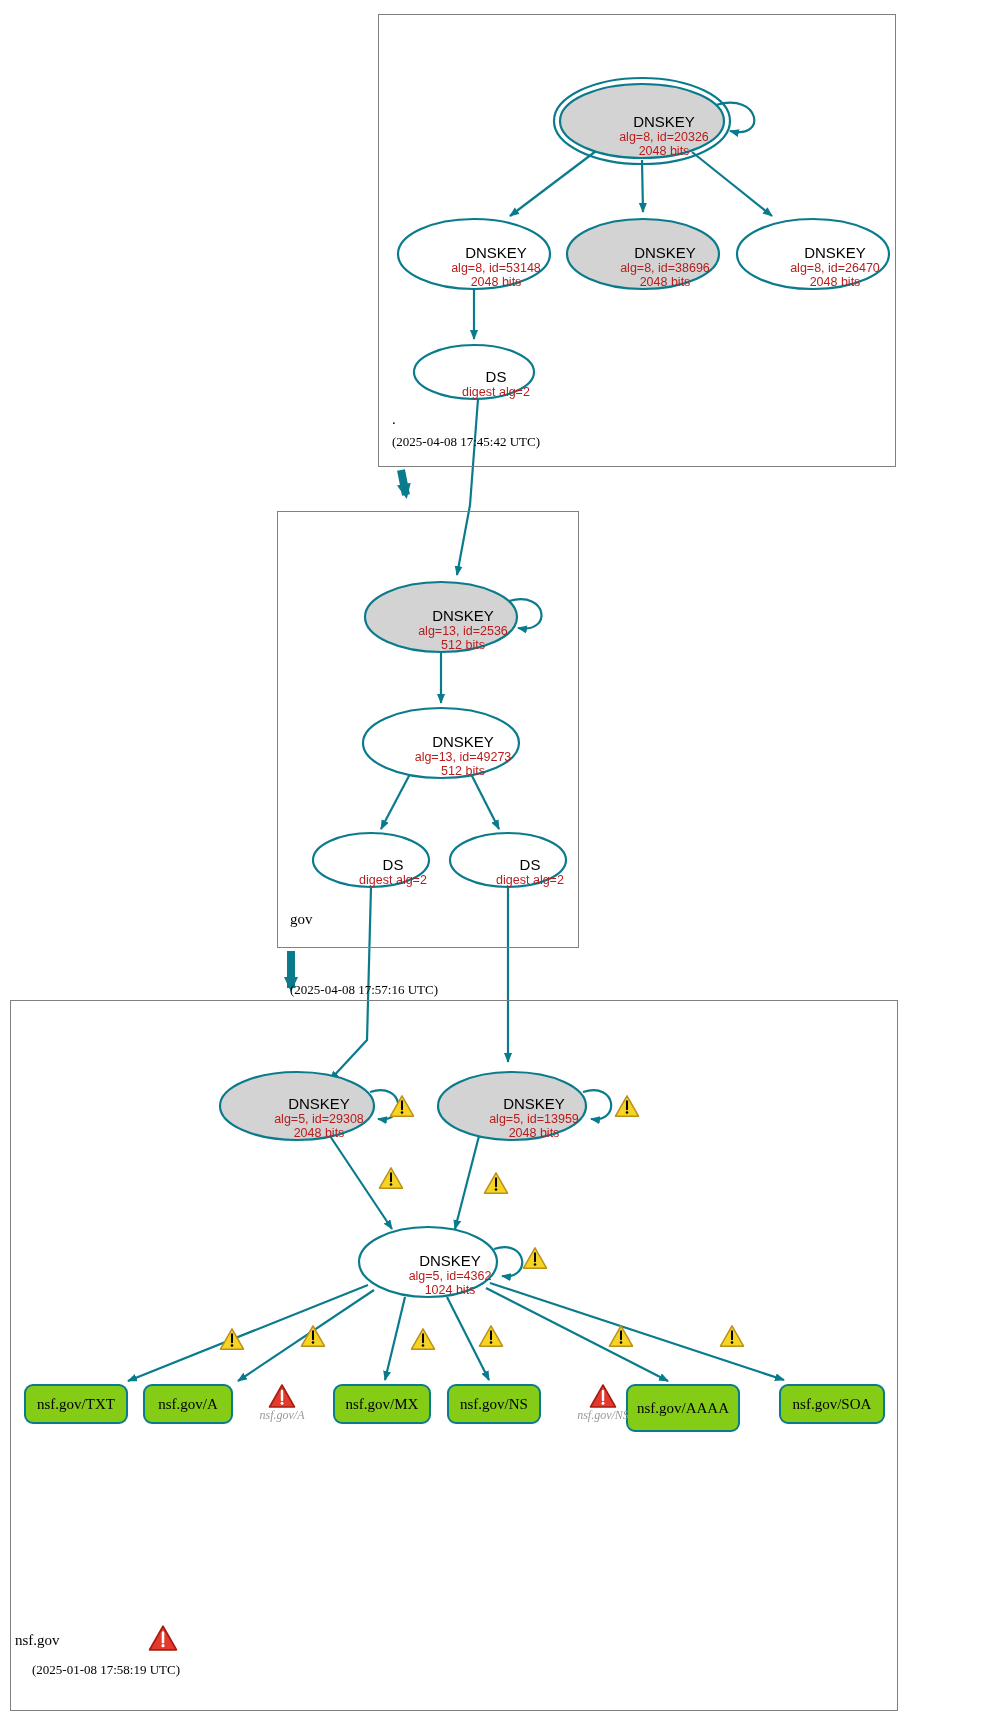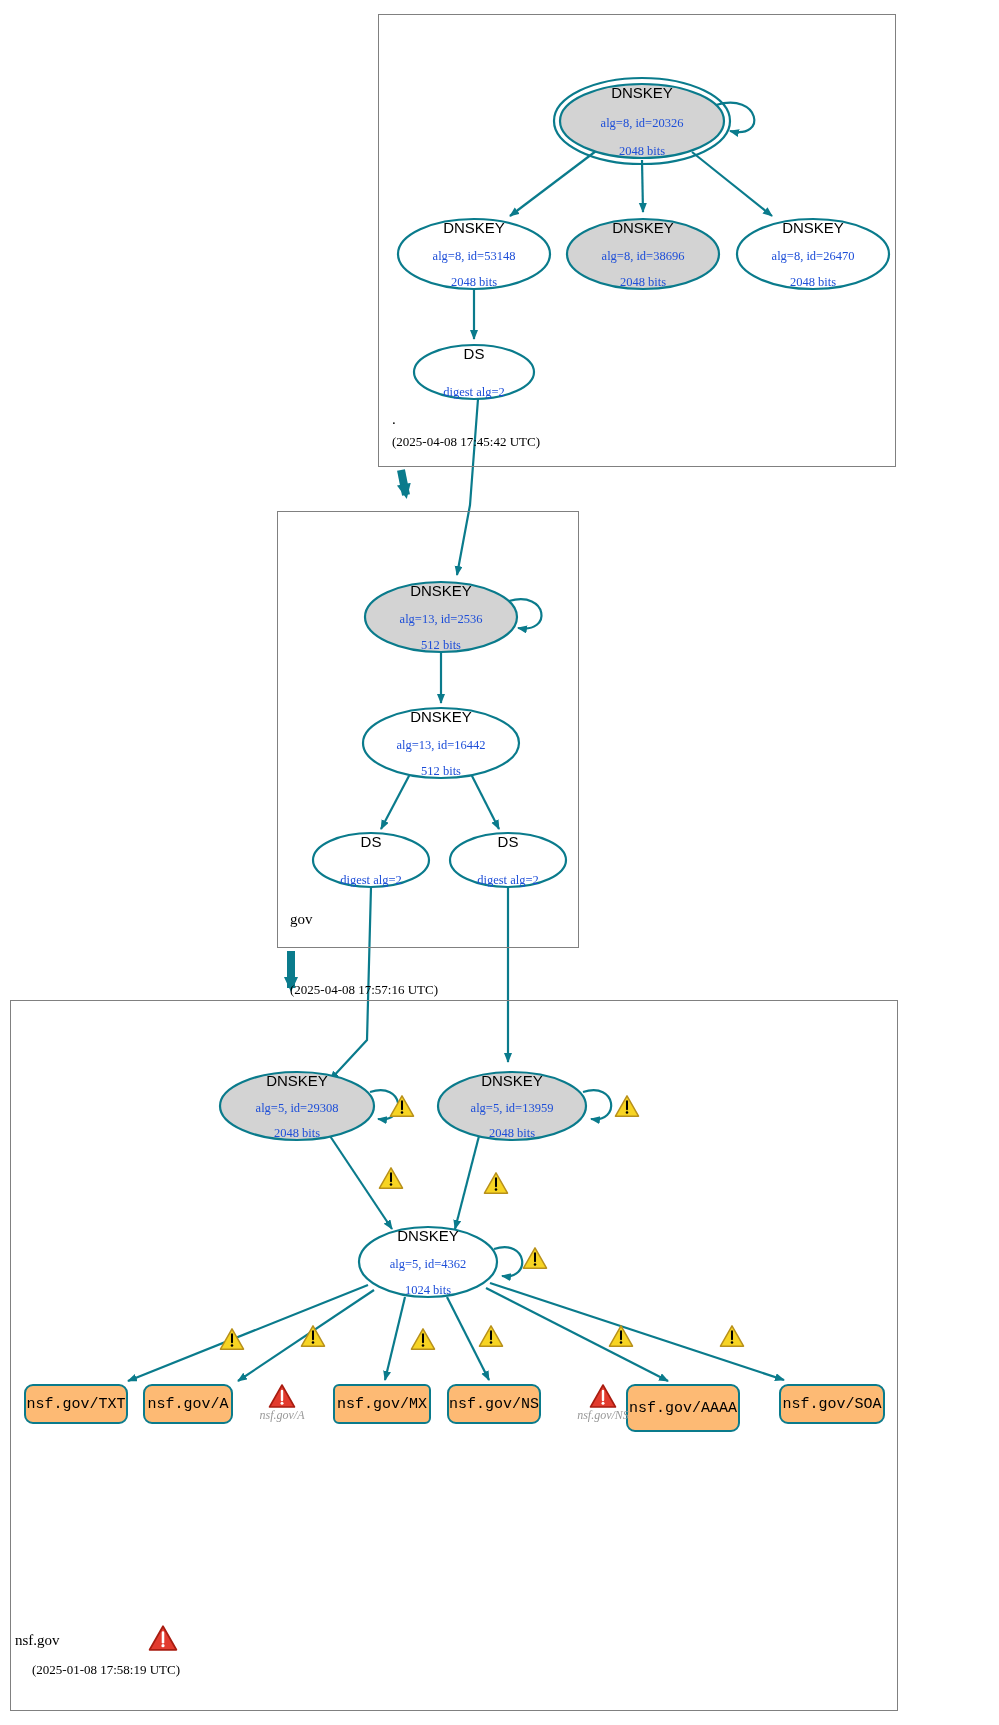--- a/index.html
+++ b/index.html
@@ -5,27 +5,27 @@
   html,body{margin:0;padding:0;background:#ffffff;}
   body{width:999px;height:1725px;position:relative;
        font-family:"Liberation Sans", sans-serif;color:#000;}
   #stage{position:absolute;left:0;top:0;width:999px;height:1725px;overflow:hidden;}
   svg.layer{position:absolute;left:0;top:0;width:999px;height:1725px;}
   .zone-box{position:absolute;border:1px solid #808080;background:transparent;box-sizing:border-box;}
   .zone-label{position:absolute;font-family:"Liberation Serif",serif;font-size:15px;color:#000;white-space:nowrap;}
   .zone-time{position:absolute;font-family:"Liberation Serif",serif;font-size:13px;color:#000;white-space:nowrap;}
   .node{position:absolute;}
   .ell-text{position:absolute;left:0;top:0;width:100%;height:100%;
-            display:flex;flex-direction:column;align-items:center;justify-content:space-between;
-            pointer-events:none;}
+            display:flex;flex-direction:column;align-items:center;justify-content:flex-end;
+            pointer-events:none;padding-left:22px;}
   .t1{font-family:"Liberation Sans",sans-serif;font-size:15px;line-height:17px;color:#000;}
-  .t2{font-family:Liberation Serif, serif;font-size:12.5px;line-height:14px;color:#1d4ed8;}
-  .rrset{position:absolute;border:2px solid #0a7b8c;border-radius:9px;background:#fdba74;
+  .t2{font-family:Liberation Sans, sans-serif;font-size:12.5px;line-height:14px;color:#b91c1c;}
+  .rrset{position:absolute;border:2px solid #0a7b8c;border-radius:9px;background:#84cc16;
          display:flex;align-items:center;justify-content:center;
-         font-family:Liberation Mono, monospace;font-size:15px;color:#000;box-sizing:border-box;}
+         font-family:Liberation Serif, serif;font-size:15px;color:#000;box-sizing:border-box;}
   .errlabel{position:absolute;font-family:"Liberation Serif",serif;font-style:italic;
             font-size:12px;color:#999;white-space:nowrap;text-align:center;}
   .warn{position:absolute;}
   .err{position:absolute;}
 </style>
 </head>
 <body>
 
 <div id="stage">
 
@@ -150,21 +150,21 @@
   <div class="node" style="left:365px;top:582px;width:152px;height:70px;">
     <div class="ell-text">
       <div class="t1">DNSKEY</div>
       <div class="t2">alg=13, id=2536</div>
       <div class="t2">512 bits</div>
     </div>
   </div>
   <div class="node" style="left:363px;top:708px;width:156px;height:70px;">
     <div class="ell-text">
       <div class="t1">DNSKEY</div>
-      <div class="t2">alg=13, id=16442</div>
+      <div class="t2">alg=13, id=49273</div>
       <div class="t2">512 bits</div>
     </div>
   </div>
   <div class="node" style="left:313px;top:833px;width:116px;height:54px;">
     <div class="ell-text">
       <div class="t1">DS</div>
       <div class="t2">digest alg=2</div>
     </div>
   </div>
   <div class="node" style="left:450px;top:833px;width:116px;height:54px;">
@@ -190,21 +190,21 @@
   <div class="node" style="left:359px;top:1227px;width:138px;height:70px;">
     <div class="ell-text">
       <div class="t1">DNSKEY</div>
       <div class="t2">alg=5, id=4362</div>
       <div class="t2">1024 bits</div>
     </div>
   </div>
 
   <div class="rrset" style="left:24px;top:1384px;width:104px;height:40px;">nsf.gov/TXT</div>
   <div class="rrset" style="left:143px;top:1384px;width:90px;height:40px;">nsf.gov/A</div>
-  <div class="rrset" style="left:333px;top:1384px;width:98px;height:40px;border-radius:6px;">nsf.gov/MX</div>
+  <div class="rrset" style="left:333px;top:1384px;width:98px;height:40px;">nsf.gov/MX</div>
   <div class="rrset" style="left:447px;top:1384px;width:94px;height:40px;">nsf.gov/NS</div>
   <div class="rrset" style="left:626px;top:1384px;width:114px;height:48px;">nsf.gov/AAAA</div>
   <div class="rrset" style="left:779px;top:1384px;width:106px;height:40px;">nsf.gov/SOA</div>
 
   <div class="err" style="left:268px;top:1383px;">
     <svg width="28" height="26" viewBox="0 0 28 26">
       <path d="M14,2 L26.5,24 L1.5,24 Z" fill="#e23b2e" stroke="#a81c10" stroke-width="1.6" stroke-linejoin="round"></path>
       <path d="M14,8 L14,17" stroke="#ffffff" stroke-width="2.4" stroke-linecap="round"></path>
       <circle cx="14" cy="20.2" r="1.5" fill="#ffffff"></circle>
     </svg>

